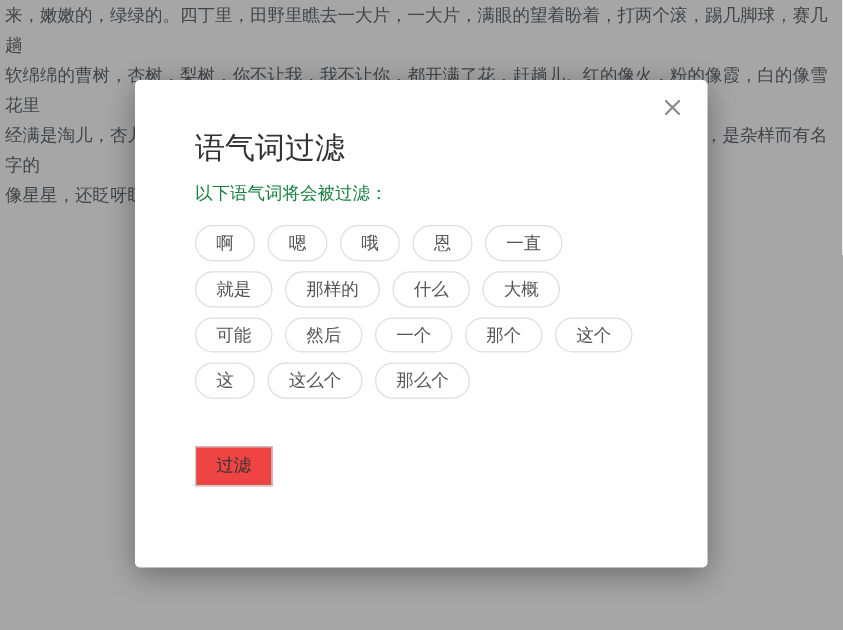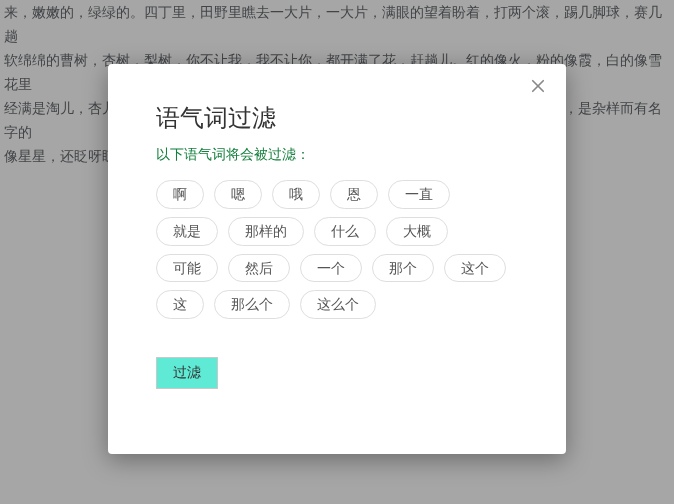--- a/index.html
+++ b/index.html
@@ -81,21 +81,21 @@
     line-height: 1.2;
     cursor: default;
     white-space: nowrap;
   }
 
   .actions { }
 
   .btn {
     display: inline-block;
     border: 1px solid #c9c9c9;
-    background: #5eead4;
+    background: #ef4444;
     color: #333;
     font-size: 14px;
     padding: 6px 16px;
     cursor: pointer;
   }
 </style>
 </head>
 <body>
 
 <div class="bg-text">来，嫩嫩的，绿绿的。四丁里，田野里瞧去一大片，一大片，满眼的望着盼着，打两个滚，踢几脚球，赛几趟
@@ -129,21 +129,21 @@
       <span class="chip">就是</span>
       <span class="chip">那样的</span>
       <span class="chip">什么</span>
       <span class="chip">大概</span>
       <span class="chip">可能</span>
       <span class="chip">然后</span>
       <span class="chip">一个</span>
       <span class="chip">那个</span>
       <span class="chip">这个</span>
       <span class="chip">这</span>
+      <span class="chip">这么个</span>
       <span class="chip">那么个</span>
-      <span class="chip">这么个</span>
     </div>
 
   <div class="actions">
     <button class="btn">过滤</button>
   </div>
 
 </div>
 
 </body></html>

